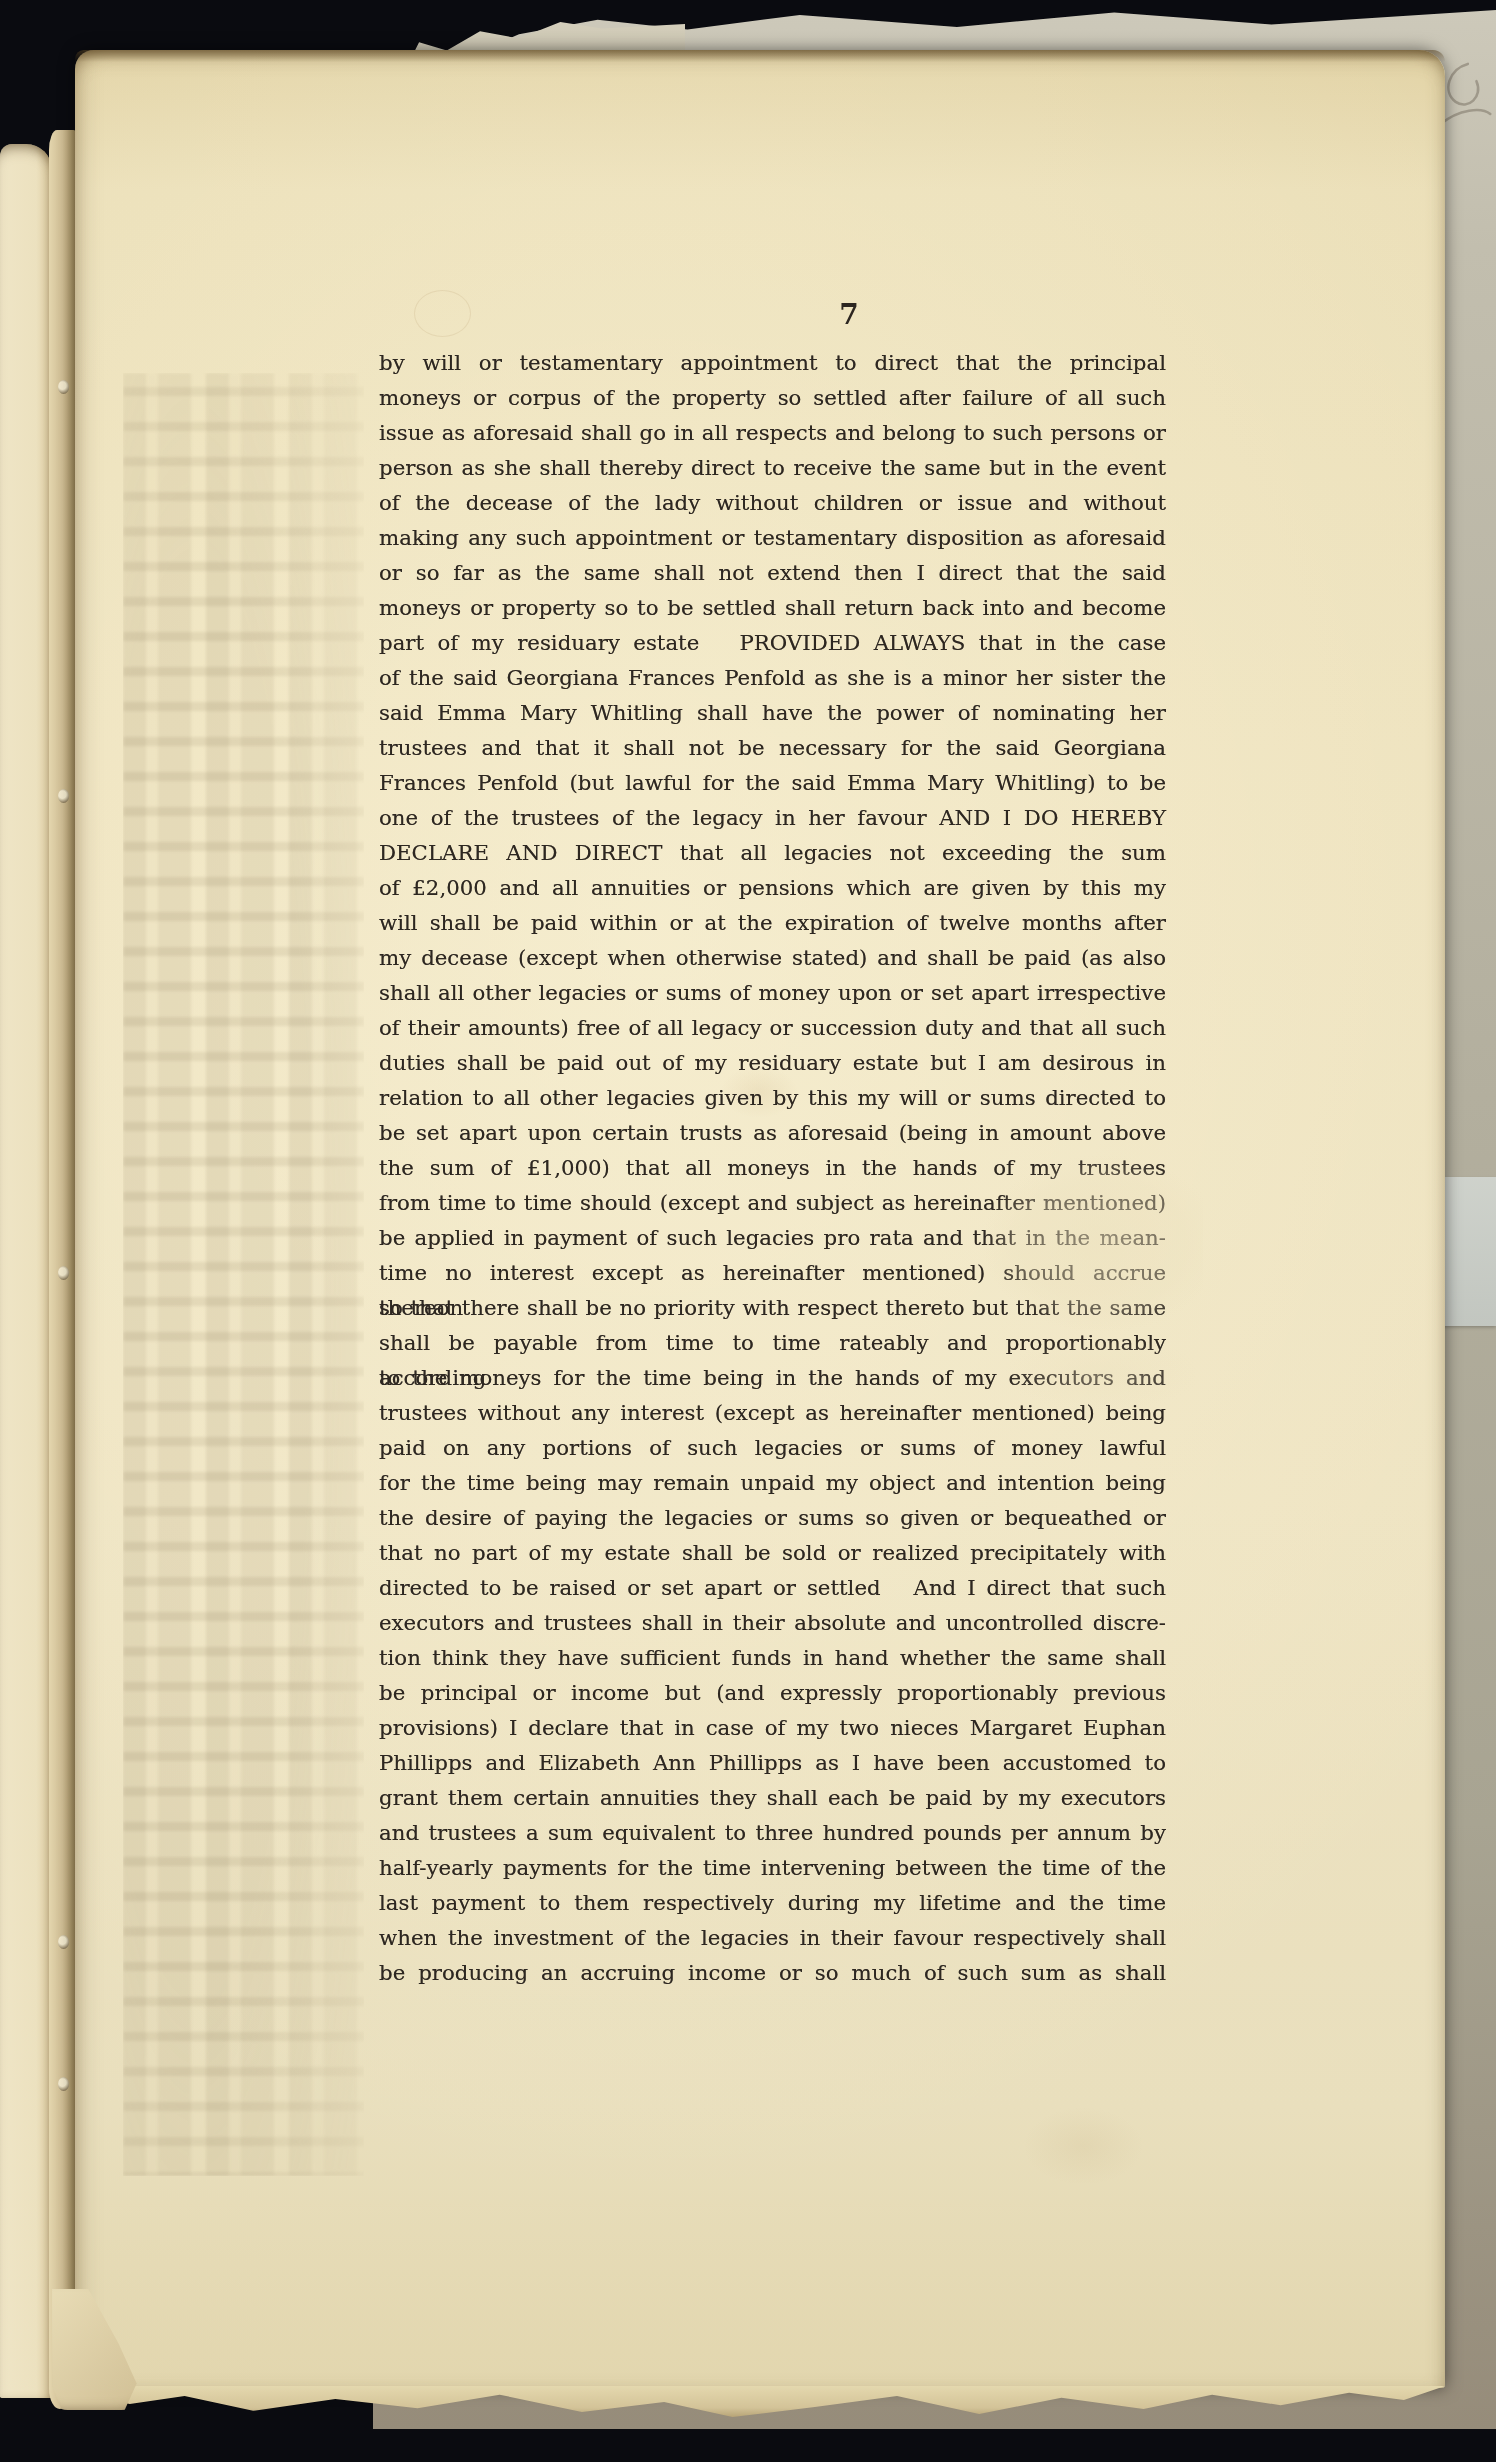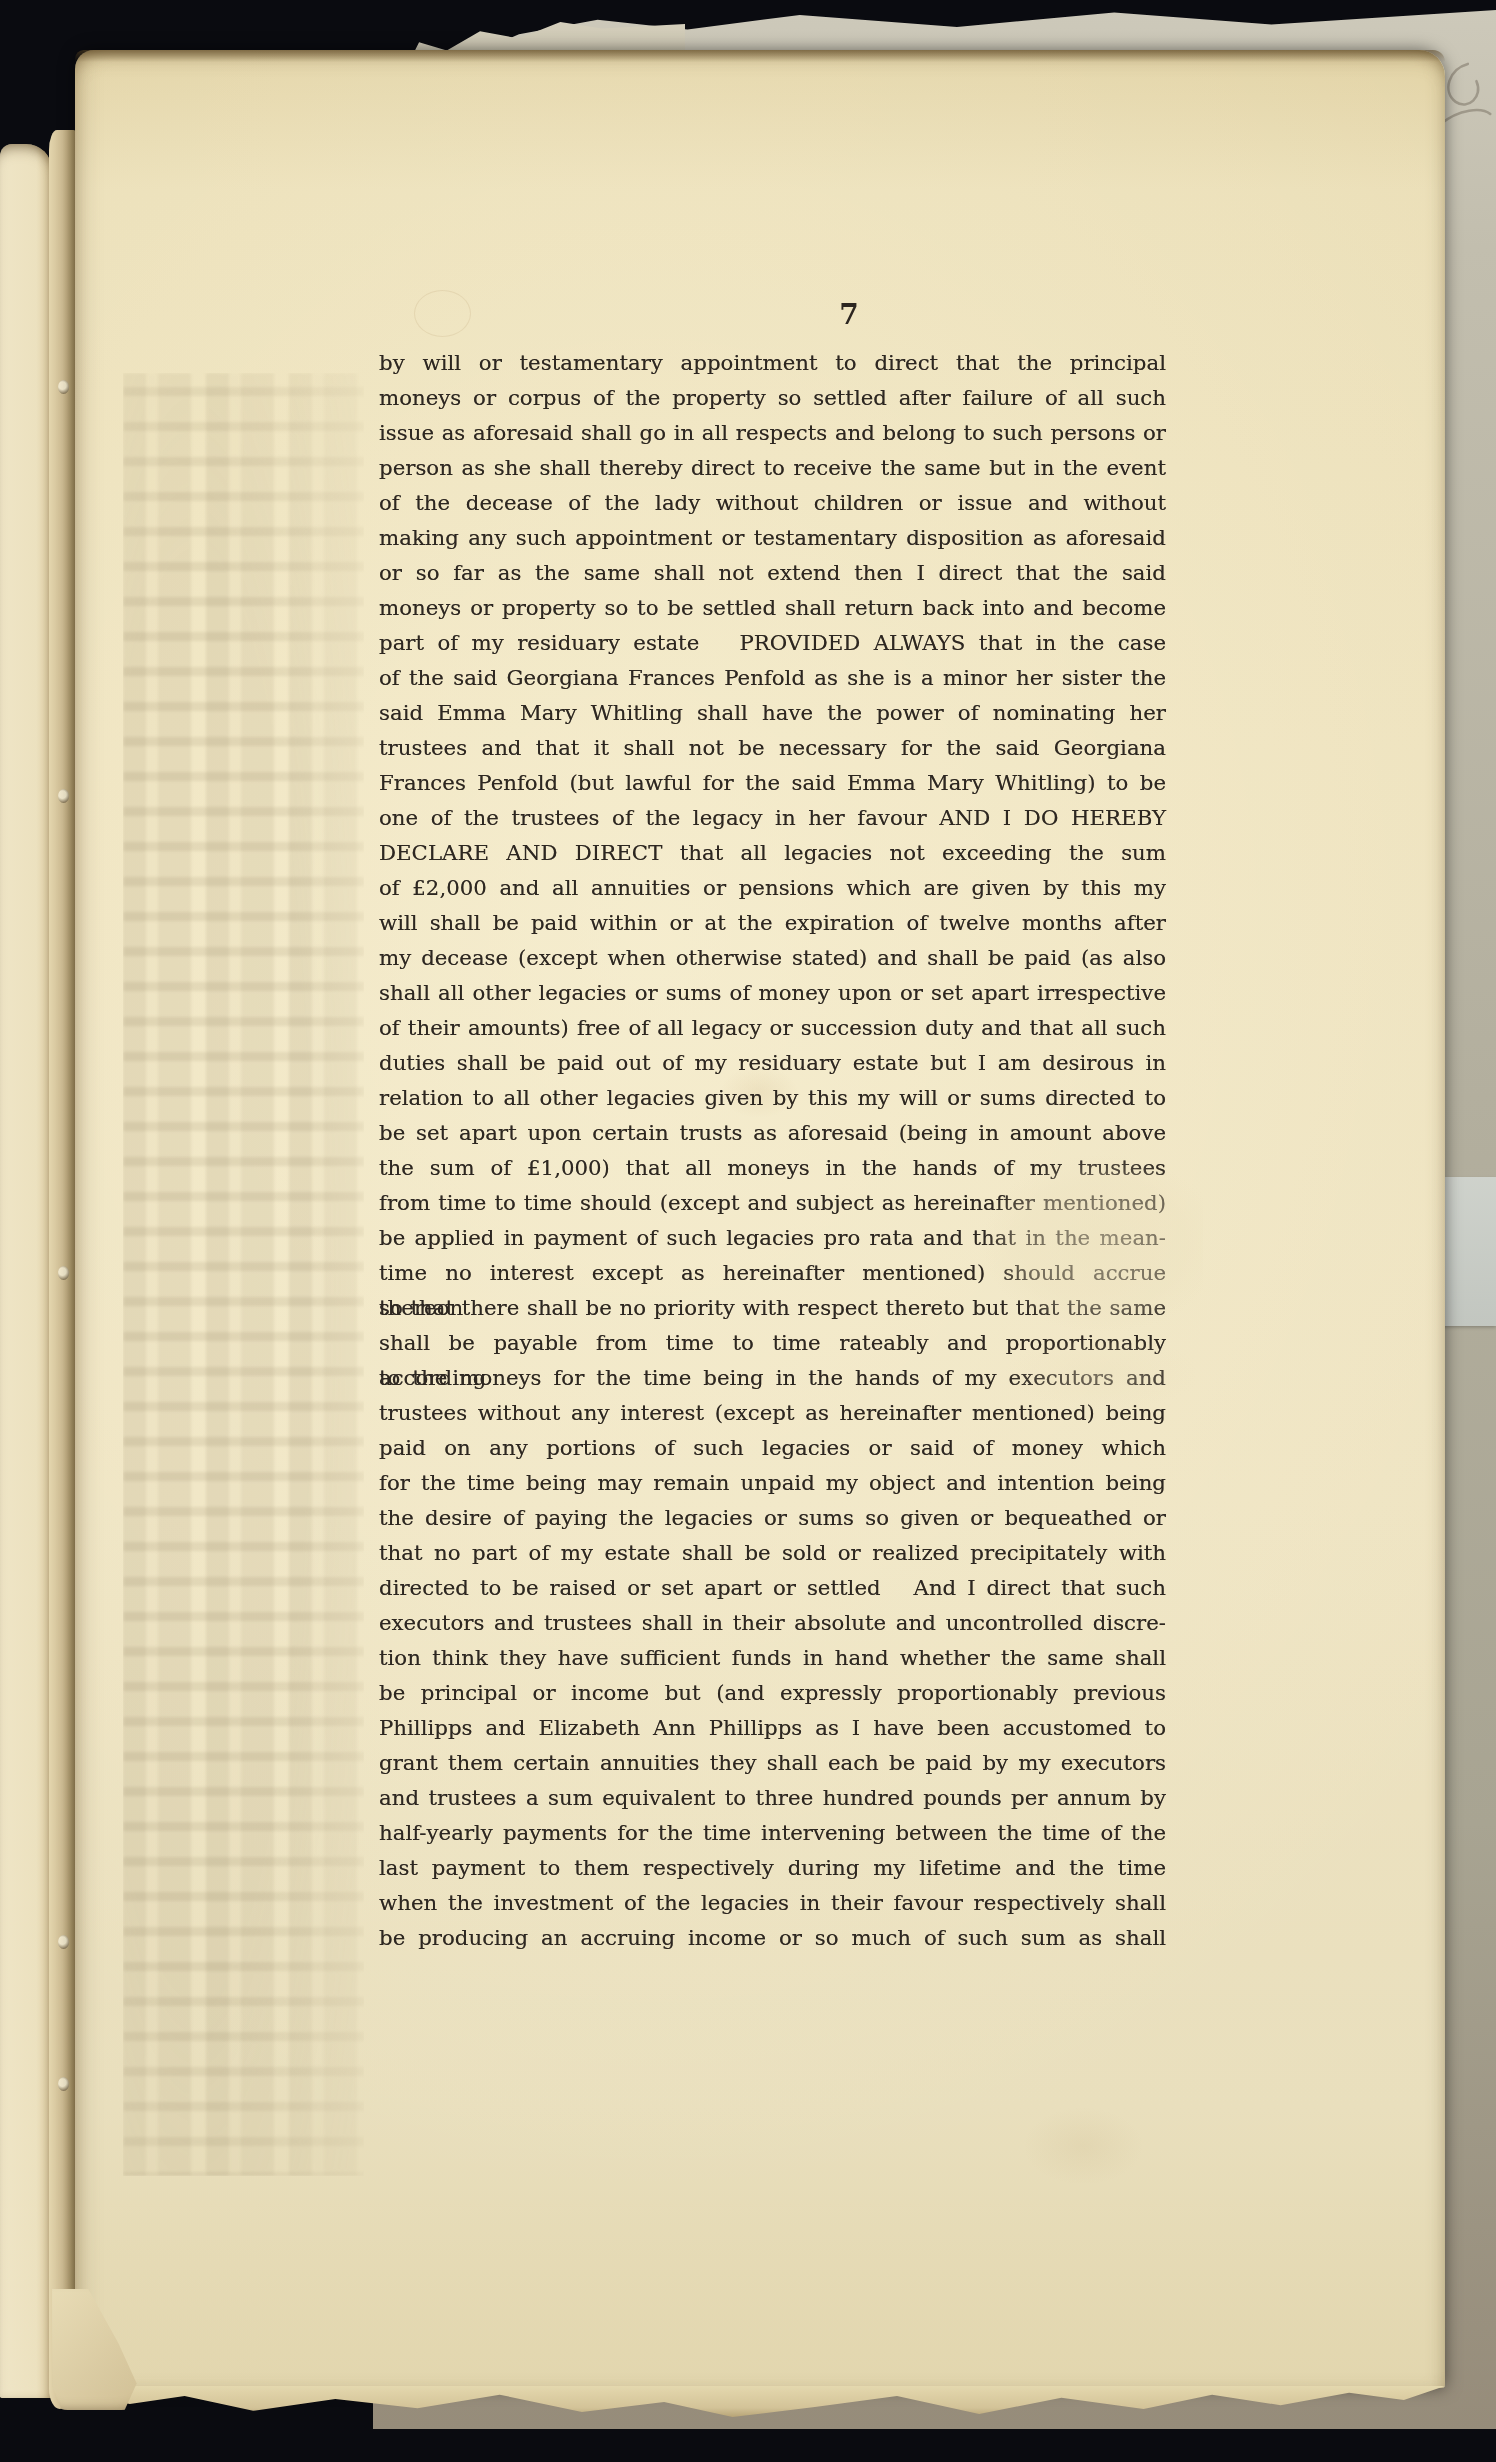--- a/index.html
+++ b/index.html
@@ -186,28 +186,29 @@
       <div class="line">relation to all other legacies given by this my will or sums directed to</div>
       <div class="line">be set apart upon certain trusts as aforesaid (being in amount above</div>
       <div class="line">the sum of £1,000) that all moneys in the hands of my trustees</div>
       <div class="line">from time to time should (except and subject as hereinafter mentioned)</div>
       <div class="line">be applied in payment of such legacies pro rata and that in the mean-</div>
       <div class="line">time no interest except as hereinafter mentioned) should accrue thereon</div>
       <div class="line">so that there shall be no priority with respect thereto but that the same</div>
       <div class="line">shall be payable from time to time rateably and proportionably according</div>
       <div class="line">to the moneys for the time being in the hands of my executors and</div>
       <div class="line">trustees without any interest (except as hereinafter mentioned) being</div>
-      <div class="line">paid on any portions of such legacies or said of money which</div>
+      <div class="line">paid on any portions of such legacies or sums of money lawful</div>
       <div class="line">for the time being may remain unpaid my object and intention being</div>
       <div class="line">the desire of paying the legacies or sums so given or bequeathed or</div>
       <div class="line">that no part of my estate shall be sold or realized precipitately with</div>
       <div class="line">directed to be raised or set apart or settled   And I direct that such</div>
       <div class="line">executors and trustees shall in their absolute and uncontrolled discre-</div>
       <div class="line">tion think they have sufficient funds in hand whether the same shall</div>
       <div class="line">be principal or income but (and expressly proportionably previous</div>
+      <div class="line">provisions) I declare that in case of my two nieces Margaret Euphan</div>
       <div class="line">Phillipps and Elizabeth Ann Phillipps as I have been accustomed to</div>
       <div class="line">grant them certain annuities they shall each be paid by my executors</div>
       <div class="line">and trustees a sum equivalent to three hundred pounds per annum by</div>
       <div class="line">half-yearly payments for the time intervening between the time of the</div>
       <div class="line">last payment to them respectively during my lifetime and the time</div>
       <div class="line">when the investment of the legacies in their favour respectively shall</div>
       <div class="line">be producing an accruing income or so much of such sum as shall</div>
     </div>
 
   <div class="fade-overlay"></div>

